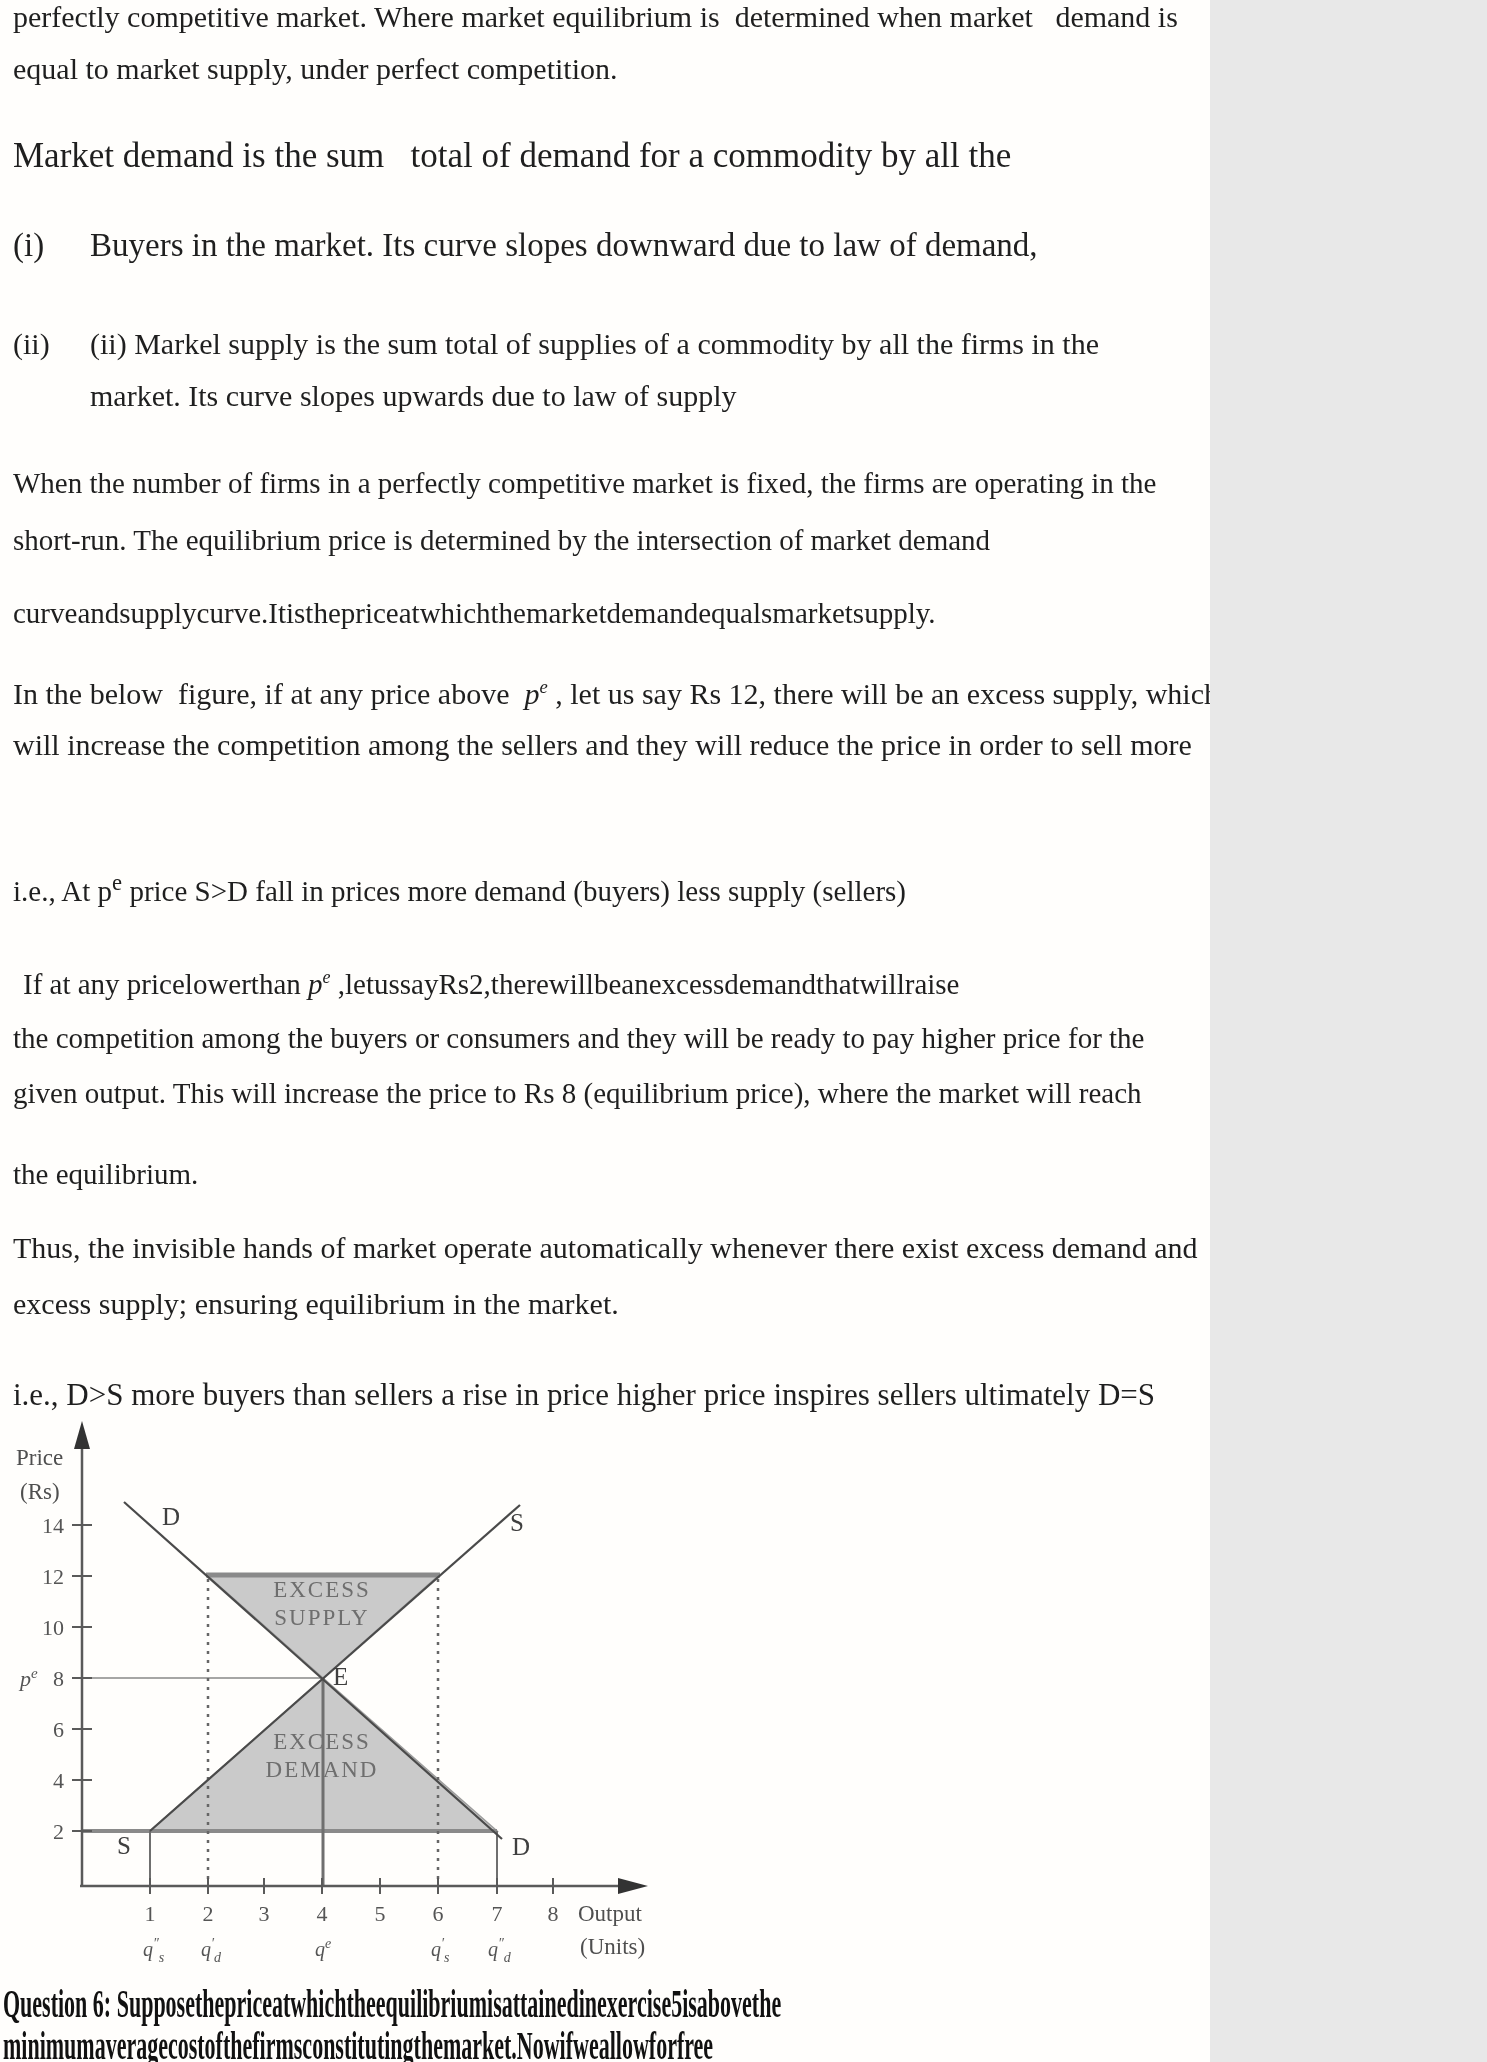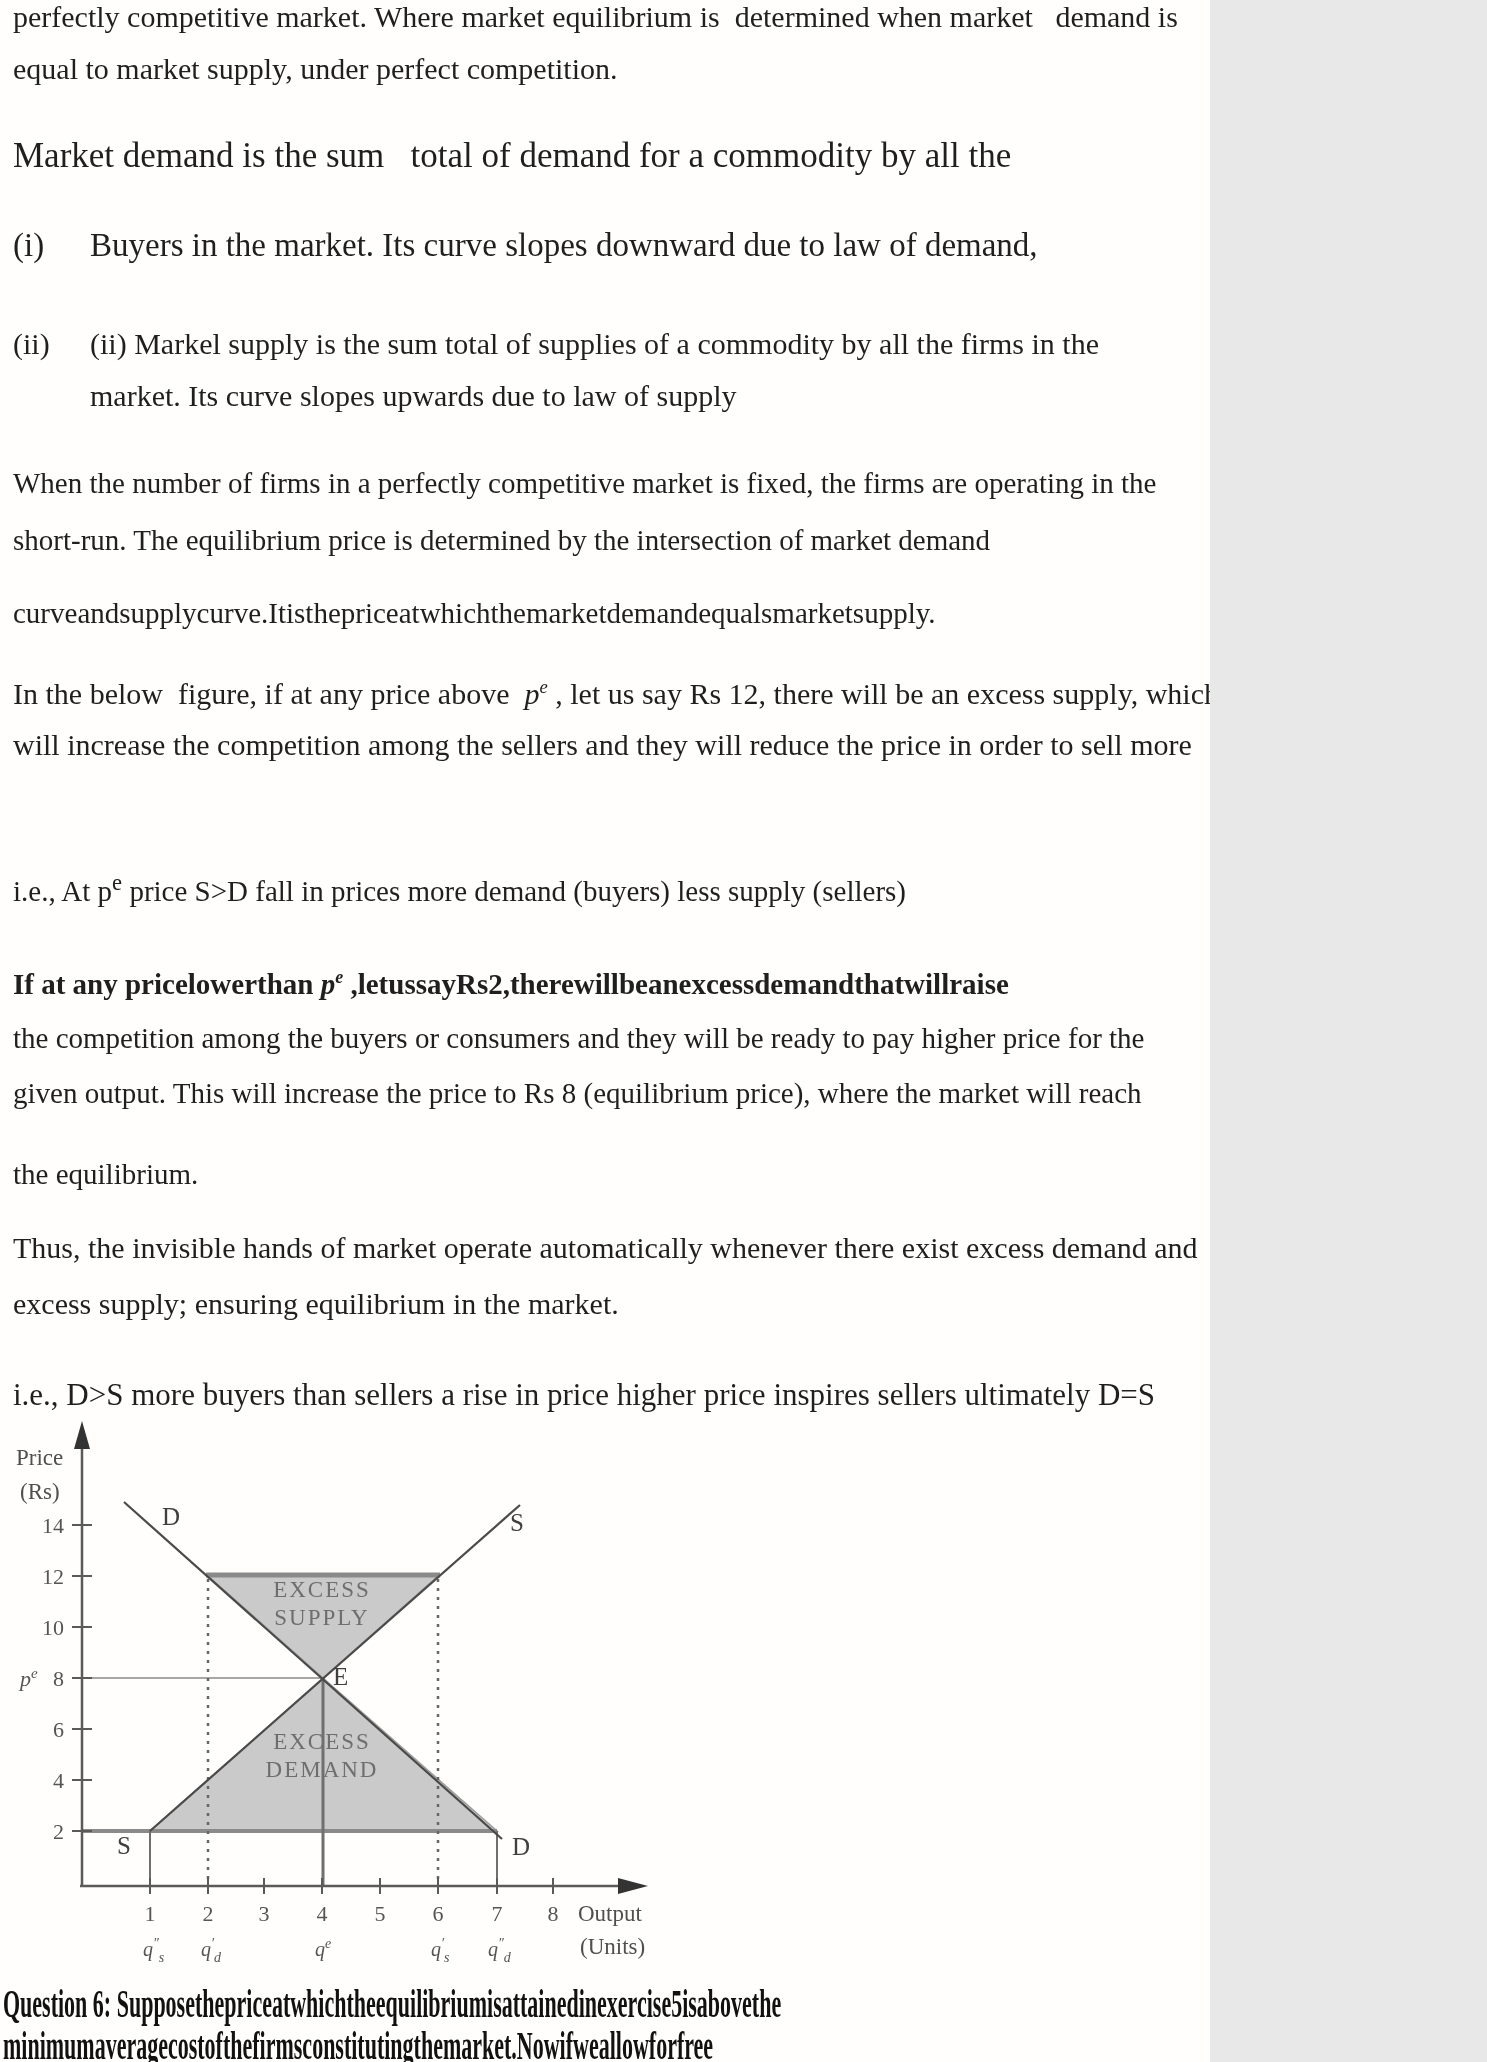--- a/index.html
+++ b/index.html
@@ -74,21 +74,21 @@
 
   <div class="line fs-p3" style="left:13px;top:467px;">When the number of firms in a perfectly competitive market is fixed, the firms are operating in the</div>
   <div class="line fs-p3" style="left:13px;top:524px;">short-run. The equilibrium price is determined by the intersection of market demand</div>
   <div class="line fs-p3" style="left:13px;top:597px;">curveandsupplycurve.Itisthepriceatwhichthemarketdemandequalsmarketsupply.</div>
 
   <div class="line fs-p4" style="left:13px;top:676px;"><span>In the below  figure, if at any price above  </span><span class="mi"><span>p</span><sup>e</sup></span><span> , let us say Rs 12, there will be an excess supply, which</span></div>
   <div class="line fs-p4" style="left:13px;top:728px;">will increase the competition among the sellers and they will reduce the price in order to sell more</div>
 
   <div class="line fs-p5" style="left:13px;top:875px;"><span>i.e., At p</span><span class="bigsup">e</span><span> price S&gt;D fall in prices more demand (buyers) less supply (sellers)</span></div>
 
-  <div class="line fs-p6" style="left:13px;top:967px;font-weight:bold;"><span>If at any pricelowerthan </span><span class="mi"><span>p</span><sup>e</sup></span><span> ,letussayRs2,therewillbeanexcessdemandthatwillraise</span></div>
+  <div class="line fs-p6" style="left:23px;top:967px;"><span>If at any pricelowerthan </span><span class="mi"><span>p</span><sup>e</sup></span><span> ,letussayRs2,therewillbeanexcessdemandthatwillraise</span></div>
   <div class="line fs-p6" style="left:13px;top:1022px;">the competition among the buyers or consumers and they will be ready to pay higher price for the</div>
   <div class="line fs-p6" style="left:13px;top:1077px;">given output. This will increase the price to Rs 8 (equilibrium price), where the market will reach</div>
   <div class="line fs-p6" style="left:13px;top:1158px;">the equilibrium.</div>
 
   <div class="line fs-p7" style="left:13px;top:1231px;">Thus, the invisible hands of market operate automatically whenever there exist excess demand and</div>
   <div class="line fs-p7" style="left:13px;top:1287px;">excess supply; ensuring equilibrium in the market.</div>
 
   <div class="line fs-p8" style="left:13px;top:1377px;">i.e., D&gt;S more buyers than sellers a rise in price higher price inspires sellers ultimately D=S</div>
 
   <div class="figure">

